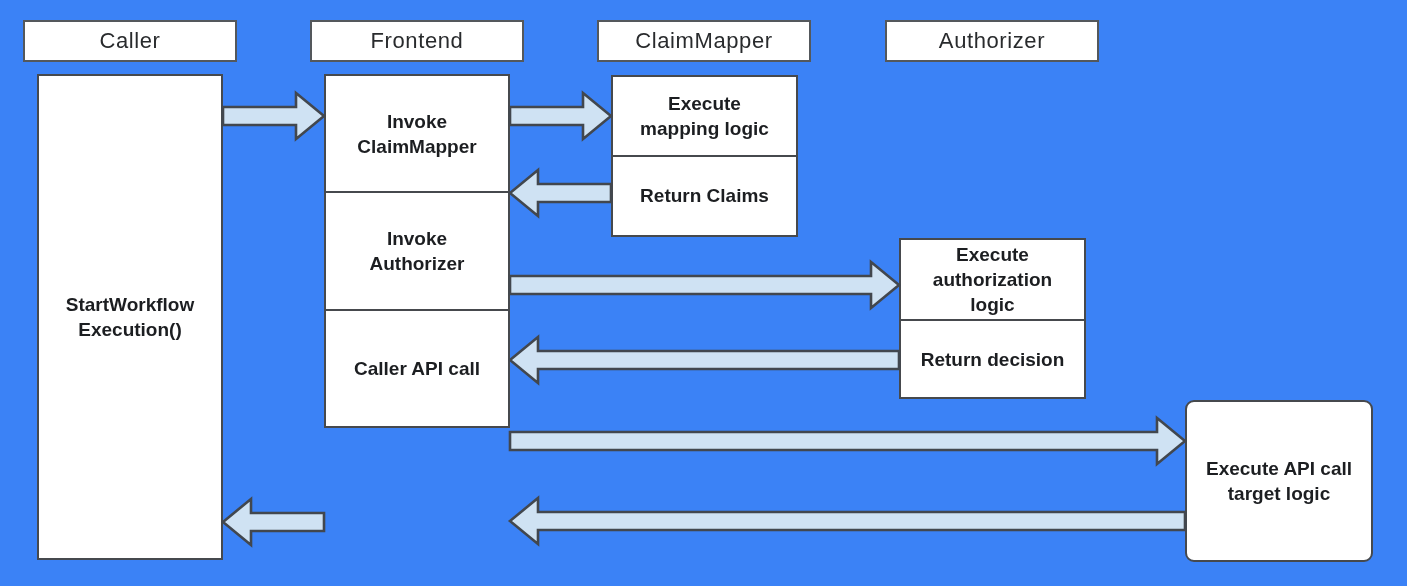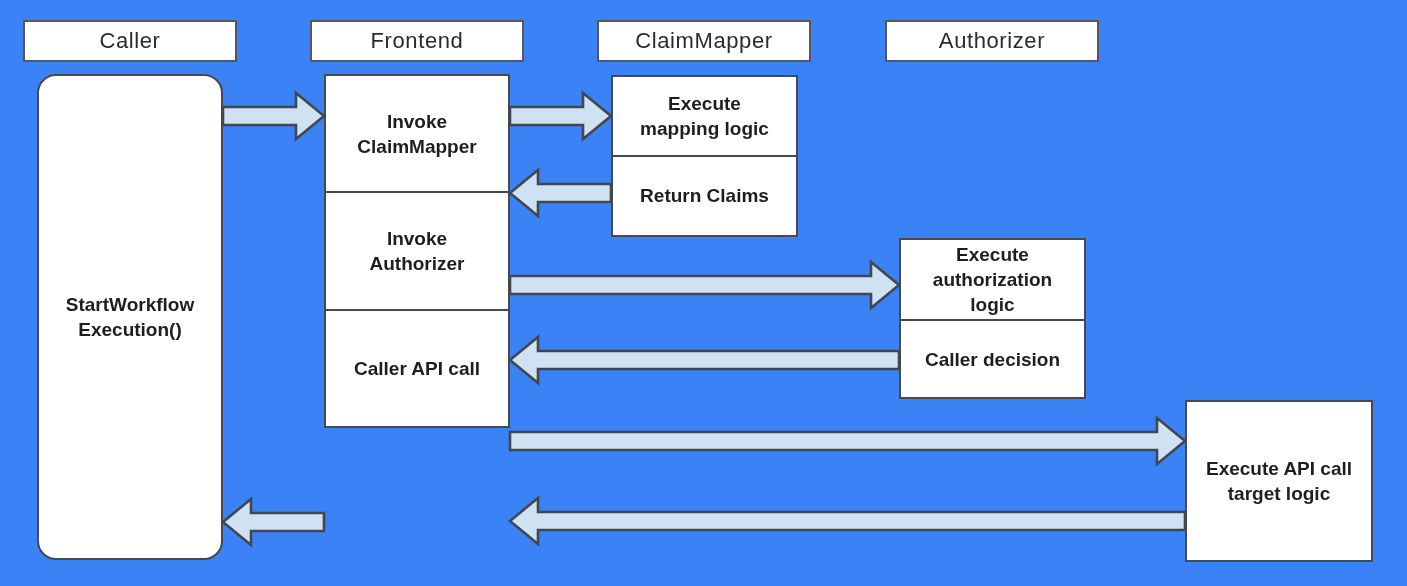--- a/index.html
+++ b/index.html
@@ -68,25 +68,25 @@
   .cell + .cell {
     border-top: 2px solid #46494d;
   }
   
   #hdr-caller      { left: 23px; }
   #hdr-frontend    { left: 310px; }
   #hdr-claimmapper { left: 597px; }
   #hdr-authorizer  { left: 885px; }
   #hdr-calltarget  { left: 1172px; }
   
-  #act-caller      { left: 37px;   top: 74px;  width: 186px; height: 486px; border-radius: 19px; }
+  #act-caller      { left: 37px;   top: 74px;  width: 186px; height: 486px; }
   #act-frontend    { left: 324px;  top: 74px;  width: 186px; height: 354px; }
   #act-claimmapper { left: 611px;  top: 75px;  width: 187px; height: 162px; }
   #act-authorizer  { left: 899px;  top: 238px; width: 187px; height: 161px; }
-  #act-calltarget  { left: 1185px; top: 400px; width: 188px; height: 162px; }
+  #act-calltarget  { left: 1185px; top: 400px; width: 188px; height: 162px; border-radius: 9px; }
 </style>
 </head>
 <body>
 
 <div class="stage">
 
   <svg class="arrows-layer" viewBox="0 0 1407 586" xmlns="http://www.w3.org/2000/svg">
       <polygon points="223,107 296,107 296,93 324,116 296,139 296,125 223,125" fill="#cfe2f3" stroke="#42474e" stroke-width="2.6" stroke-linejoin="miter"></polygon>
       <polygon points="510,107 583,107 583,93 611,116 583,139 583,125 510,125" fill="#cfe2f3" stroke="#42474e" stroke-width="2.6" stroke-linejoin="miter"></polygon>
       <polygon points="611,184 538,184 538,170 510,193 538,216 538,202 611,202" fill="#cfe2f3" stroke="#42474e" stroke-width="2.6" stroke-linejoin="miter"></polygon>
@@ -126,21 +126,21 @@
   <div class="activation" id="act-claimmapper">
     <div class="cell">Execute
 mapping logic</div>
     <div class="cell">Return Claims</div>
   </div>
 
   <div class="activation" id="act-authorizer">
     <div class="cell">Execute
 authorization
 logic</div>
-    <div class="cell">Caller decision</div>
+    <div class="cell">Return decision</div>
   </div>
 
   <div class="activation" id="act-calltarget">
     <div class="cell">Execute API call
 target logic</div>
   </div>
 
 </div>
 
 </body></html>

